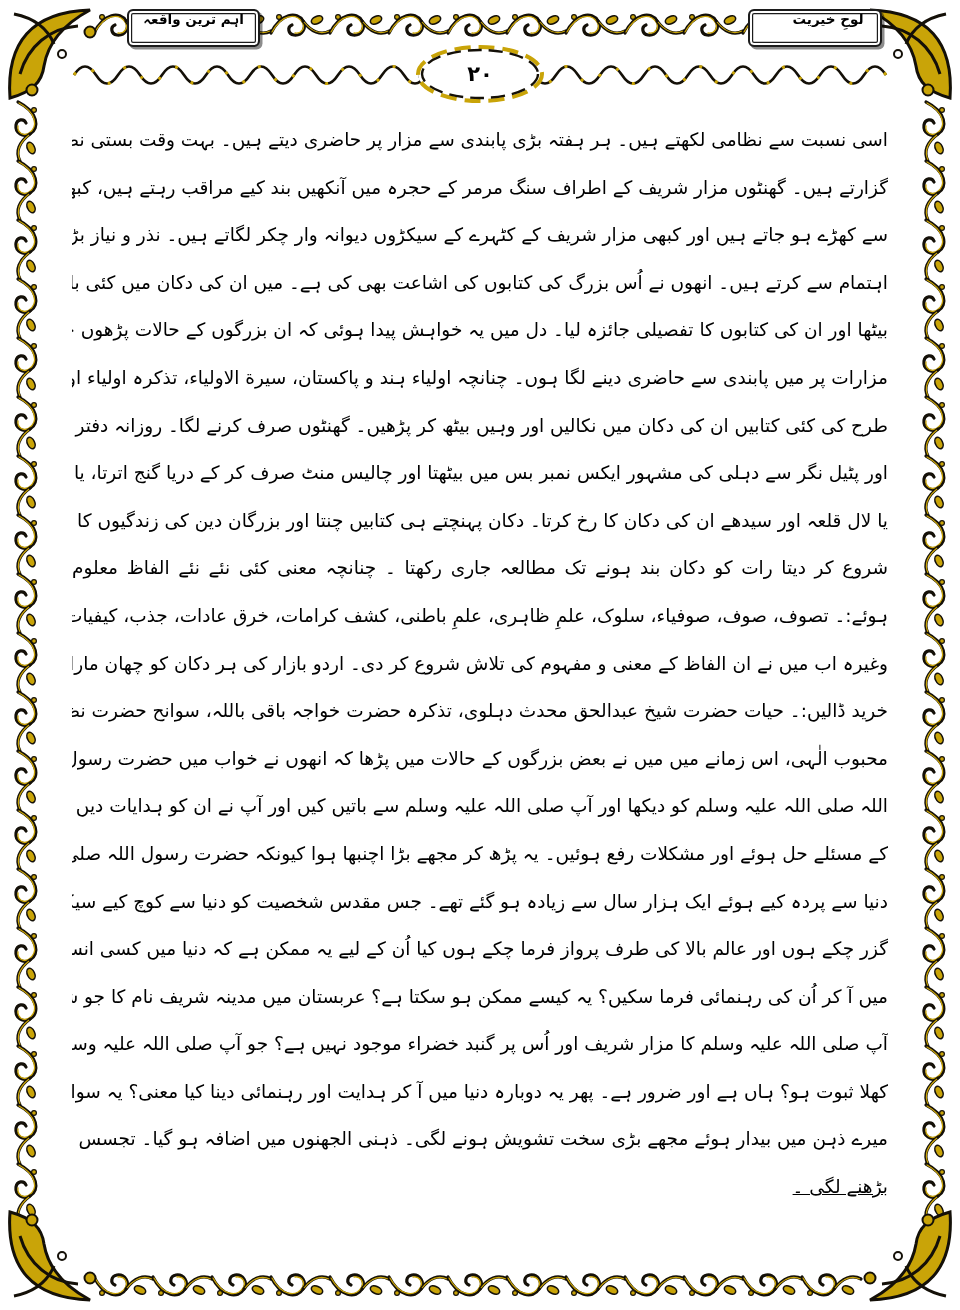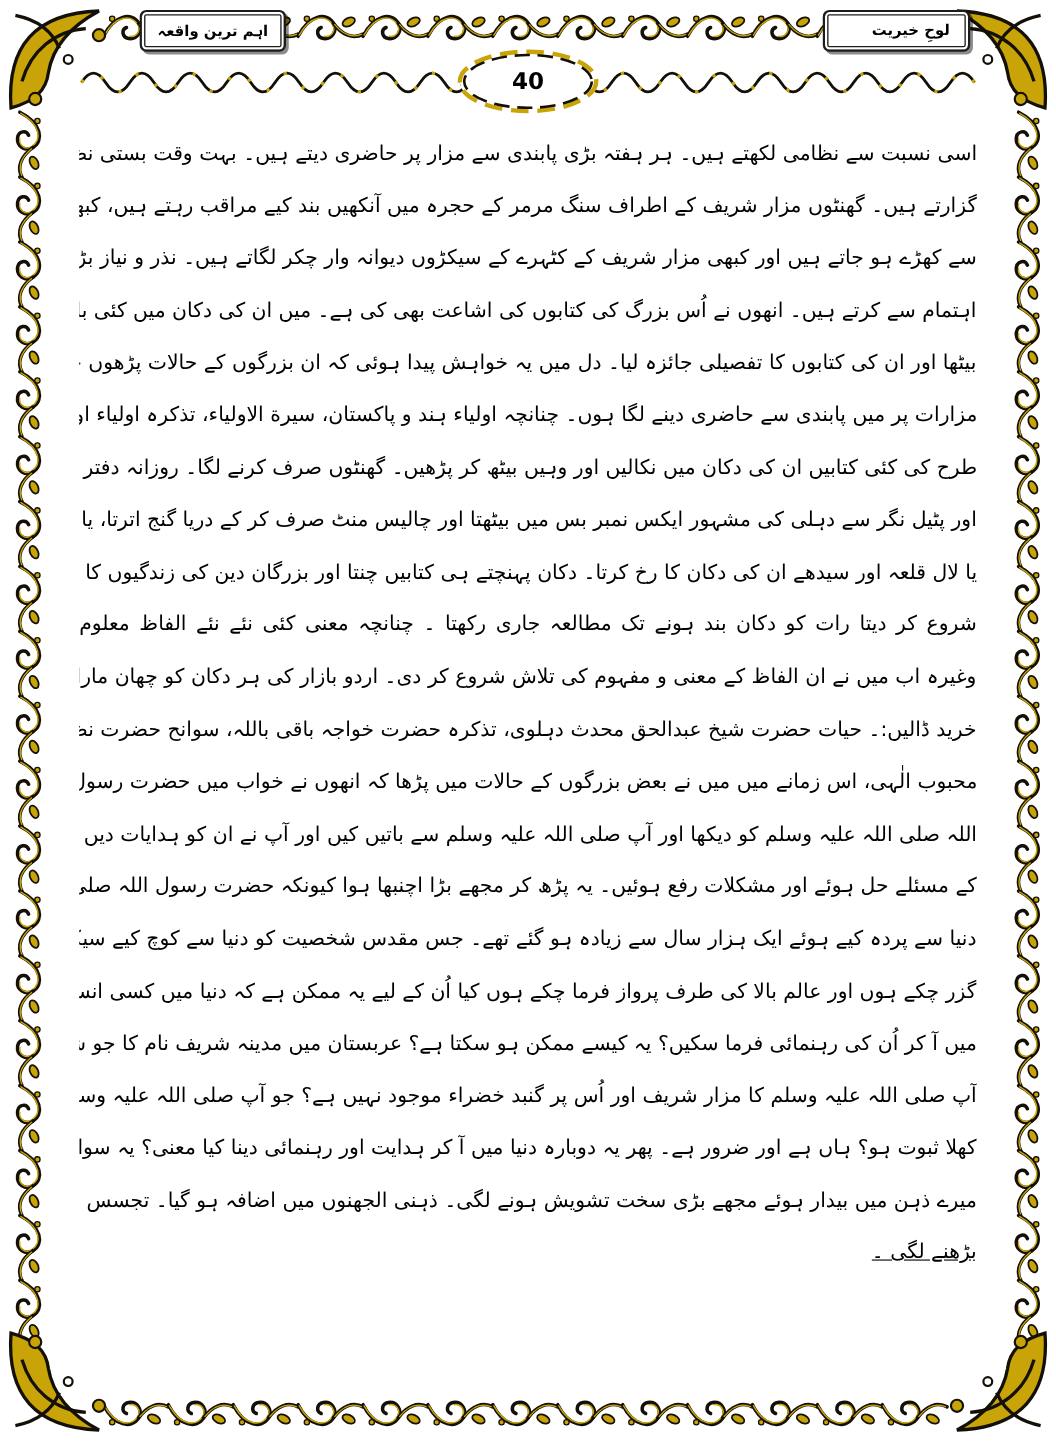--- a/index.html
+++ b/index.html
@@ -6,21 +6,21 @@
   .page{
     position:relative;width:960px;height:1310px;background:#ffffff;
     font-family:"DejaVu Sans",sans-serif;overflow:hidden;margin:0 auto;
   }
   svg.frame{position:absolute;inset:0;pointer-events:none;}
   
   .hbox{
     position:absolute;top:9px;height:38px;
     border:2.5px solid #1c1c1c;border-radius:6px;background:#fff;
     box-shadow:2.5px 2.5px 0 rgba(0,0,0,.45), inset 0 0 0 2px #fff, inset 0 0 0 3.2px #1c1c1c;
-    display:flex;align-items:center;justify-content:center;
+    display:flex;align-items:flex-start;justify-content:center;
     direction:rtl;font-size:13.5px;font-weight:bold;color:#000;
     padding:0 10px;box-sizing:border-box;
   }
   .hbox-left{left:127px;width:133px;}
   .hbox-right{left:748px;width:134px;padding-left:36px;}
   
   .cartouche-row{position:absolute;top:44px;left:72px;width:816px;height:60px;}
   .cartouche-row svg{position:absolute;inset:0;}
   .pagenum{
     position:absolute;left:50%;top:30px;transform:translate(-50%,-50%);
@@ -151,34 +151,35 @@
     <svg width="816" height="60" viewBox="0 0 816 60" aria-hidden="true">
       <path d="M2,31 q11,-17 22,0 t22,0 t22,0 t22,0 t22,0 t22,0 t22,0 t22,0 t22,0 t22,0 t22,0 t22,0 t22,0 t22,0 t22,0 t22,0" fill="none" stroke="#141008" stroke-width="2.6"></path>
       <path d="M814,31 q-11,-17 -22,0 t-22,0 t-22,0 t-22,0 t-22,0 t-22,0 t-22,0 t-22,0 t-22,0 t-22,0 t-22,0 t-22,0 t-22,0 t-22,0 t-22,0 t-22,0" fill="none" stroke="#141008" stroke-width="2.6"></path>
       <path d="M2,31 q11,-17 22,0 t22,0 t22,0 t22,0 t22,0 t22,0 t22,0 t22,0 t22,0 t22,0 t22,0 t22,0 t22,0 t22,0 t22,0 t22,0" fill="none" stroke="#c9a408" stroke-width="3" stroke-dasharray="3 19"></path>
       <path d="M814,31 q-11,-17 -22,0 t-22,0 t-22,0 t-22,0 t-22,0 t-22,0 t-22,0 t-22,0 t-22,0 t-22,0 t-22,0 t-22,0 t-22,0 t-22,0 t-22,0 t-22,0" fill="none" stroke="#c9a408" stroke-width="3" stroke-dasharray="3 19"></path>
       <circle cx="352" cy="31" r="5" fill="none" stroke="#141008" stroke-width="2.2"></circle>
       <circle cx="464" cy="31" r="5" fill="none" stroke="#141008" stroke-width="2.2"></circle>
       <ellipse cx="408" cy="30" rx="62" ry="27" fill="#ffffff" stroke="#c9a408" stroke-width="4" stroke-dasharray="16 8"></ellipse>
       <ellipse cx="408" cy="30" rx="58" ry="24" fill="#ffffff" stroke="#141008" stroke-width="2.4" stroke-dasharray="14 7"></ellipse>
     </svg>
-    <div class="pagenum">40</div>
+    <div class="pagenum">۲۰</div>
   </div>
 
   <div class="body-text">
       <div class="tline">اسی نسبت سے نظامی لکھتے ہیں۔ ہر ہفتہ بڑی پابندی سے مزار پر حاضری دیتے ہیں۔ بہت وقت بستی نظام الدین میں</div>
       <div class="tline">گزارتے ہیں۔ گھنٹوں مزار شریف کے اطراف سنگ مرمر کے حجرہ میں آنکھیں بند کیے مراقب رہتے ہیں، کبھی ادب</div>
       <div class="tline">سے کھڑے ہو جاتے ہیں اور کبھی مزار شریف کے کٹہرے کے سیکڑوں دیوانہ وار چکر لگاتے ہیں۔ نذر و نیاز بڑے</div>
       <div class="tline">اہتمام سے کرتے ہیں۔ انھوں نے اُس بزرگ کی کتابوں کی اشاعت بھی کی ہے۔ میں ان کی دکان میں کئی بار جا کر</div>
       <div class="tline">بیٹھا اور ان کی کتابوں کا تفصیلی جائزہ لیا۔ دل میں یہ خواہش پیدا ہوئی کہ ان بزرگوں کے حالات پڑھوں جن کے</div>
       <div class="tline">مزارات پر میں پابندی سے حاضری دینے لگا ہوں۔ چنانچہ اولیاء ہند و پاکستان، سیرة الاولیاء، تذکرہ اولیاء اور اس</div>
       <div class="tline">طرح کی کئی کتابیں ان کی دکان میں نکالیں اور وہیں بیٹھ کر پڑھیں۔ گھنٹوں صرف کرنے لگا۔ روزانہ دفتر سے نکلتا</div>
       <div class="tline">اور پٹیل نگر سے دہلی کی مشہور ایکس نمبر بس میں بیٹھتا اور چالیس منٹ صرف کر کے دریا گنج اترتا، یا ایڈورڈ پارک</div>
       <div class="tline">یا لال قلعہ اور سیدھے ان کی دکان کا رخ کرتا۔ دکان پہنچتے ہی کتابیں چنتا اور بزرگان دین کی زندگیوں کا مطالعہ</div>
       <div class="tline">شروع کر دیتا رات کو دکان بند ہونے تک مطالعہ جاری رکھتا ۔ چنانچہ معنی کئی نئے نئے الفاظ معلوم</div>
+      <div class="tline">ہوئے:۔ تصوف، صوف، صوفیاء، سلوک، علمِ ظاہری، علمِ باطنی، کشف کرامات، خرق عادات، جذب، کیفیات</div>
       <div class="tline">وغیرہ اب میں نے ان الفاظ کے معنی و مفہوم کی تلاش شروع کر دی۔ اردو بازار کی ہر دکان کو چھان مارا اور کئی کتابیں</div>
       <div class="tline">خرید ڈالیں:۔ حیات حضرت شیخ عبدالحق محدث دہلوی، تذکرہ حضرت خواجہ باقی باللہ، سوانح حضرت نظام الدین</div>
       <div class="tline">محبوب الٰہی، اس زمانے میں میں نے بعض بزرگوں کے حالات میں پڑھا کہ انھوں نے خواب میں حضرت رسول</div>
       <div class="tline">اللہ صلی اللہ علیہ وسلم کو دیکھا اور آپ صلی اللہ علیہ وسلم سے باتیں کیں اور آپ نے ان کو ہدایات دیں جن سے ان</div>
       <div class="tline">کے مسئلے حل ہوئے اور مشکلات رفع ہوئیں۔ یہ پڑھ کر مجھے بڑا اچنبھا ہوا کیونکہ حضرت رسول اللہ صلی اللہ علیہ وسلم کو</div>
       <div class="tline">دنیا سے پردہ کیے ہوئے ایک ہزار سال سے زیادہ ہو گئے تھے۔ جس مقدس شخصیت کو دنیا سے کوچ کیے سیکڑوں سال</div>
       <div class="tline">گزر چکے ہوں اور عالم بالا کی طرف پرواز فرما چکے ہوں کیا اُن کے لیے یہ ممکن ہے کہ دنیا میں کسی انسان کے خواب</div>
       <div class="tline">میں آ کر اُن کی رہنمائی فرما سکیں؟ یہ کیسے ممکن ہو سکتا ہے؟ عربستان میں مدینہ شریف نام کا جو شہر ہے کیا اس میں</div>
       <div class="tline">آپ صلی اللہ علیہ وسلم کا مزار شریف اور اُس پر گنبد خضراء موجود نہیں ہے؟ جو آپ صلی اللہ علیہ وسلم کی وفات شریف کا</div>
       <div class="tline">کھلا ثبوت ہو؟ ہاں ہے اور ضرور ہے۔ پھر یہ دوبارہ دنیا میں آ کر ہدایت اور رہنمائی دینا کیا معنی؟ یہ سوالات بار بار</div>

